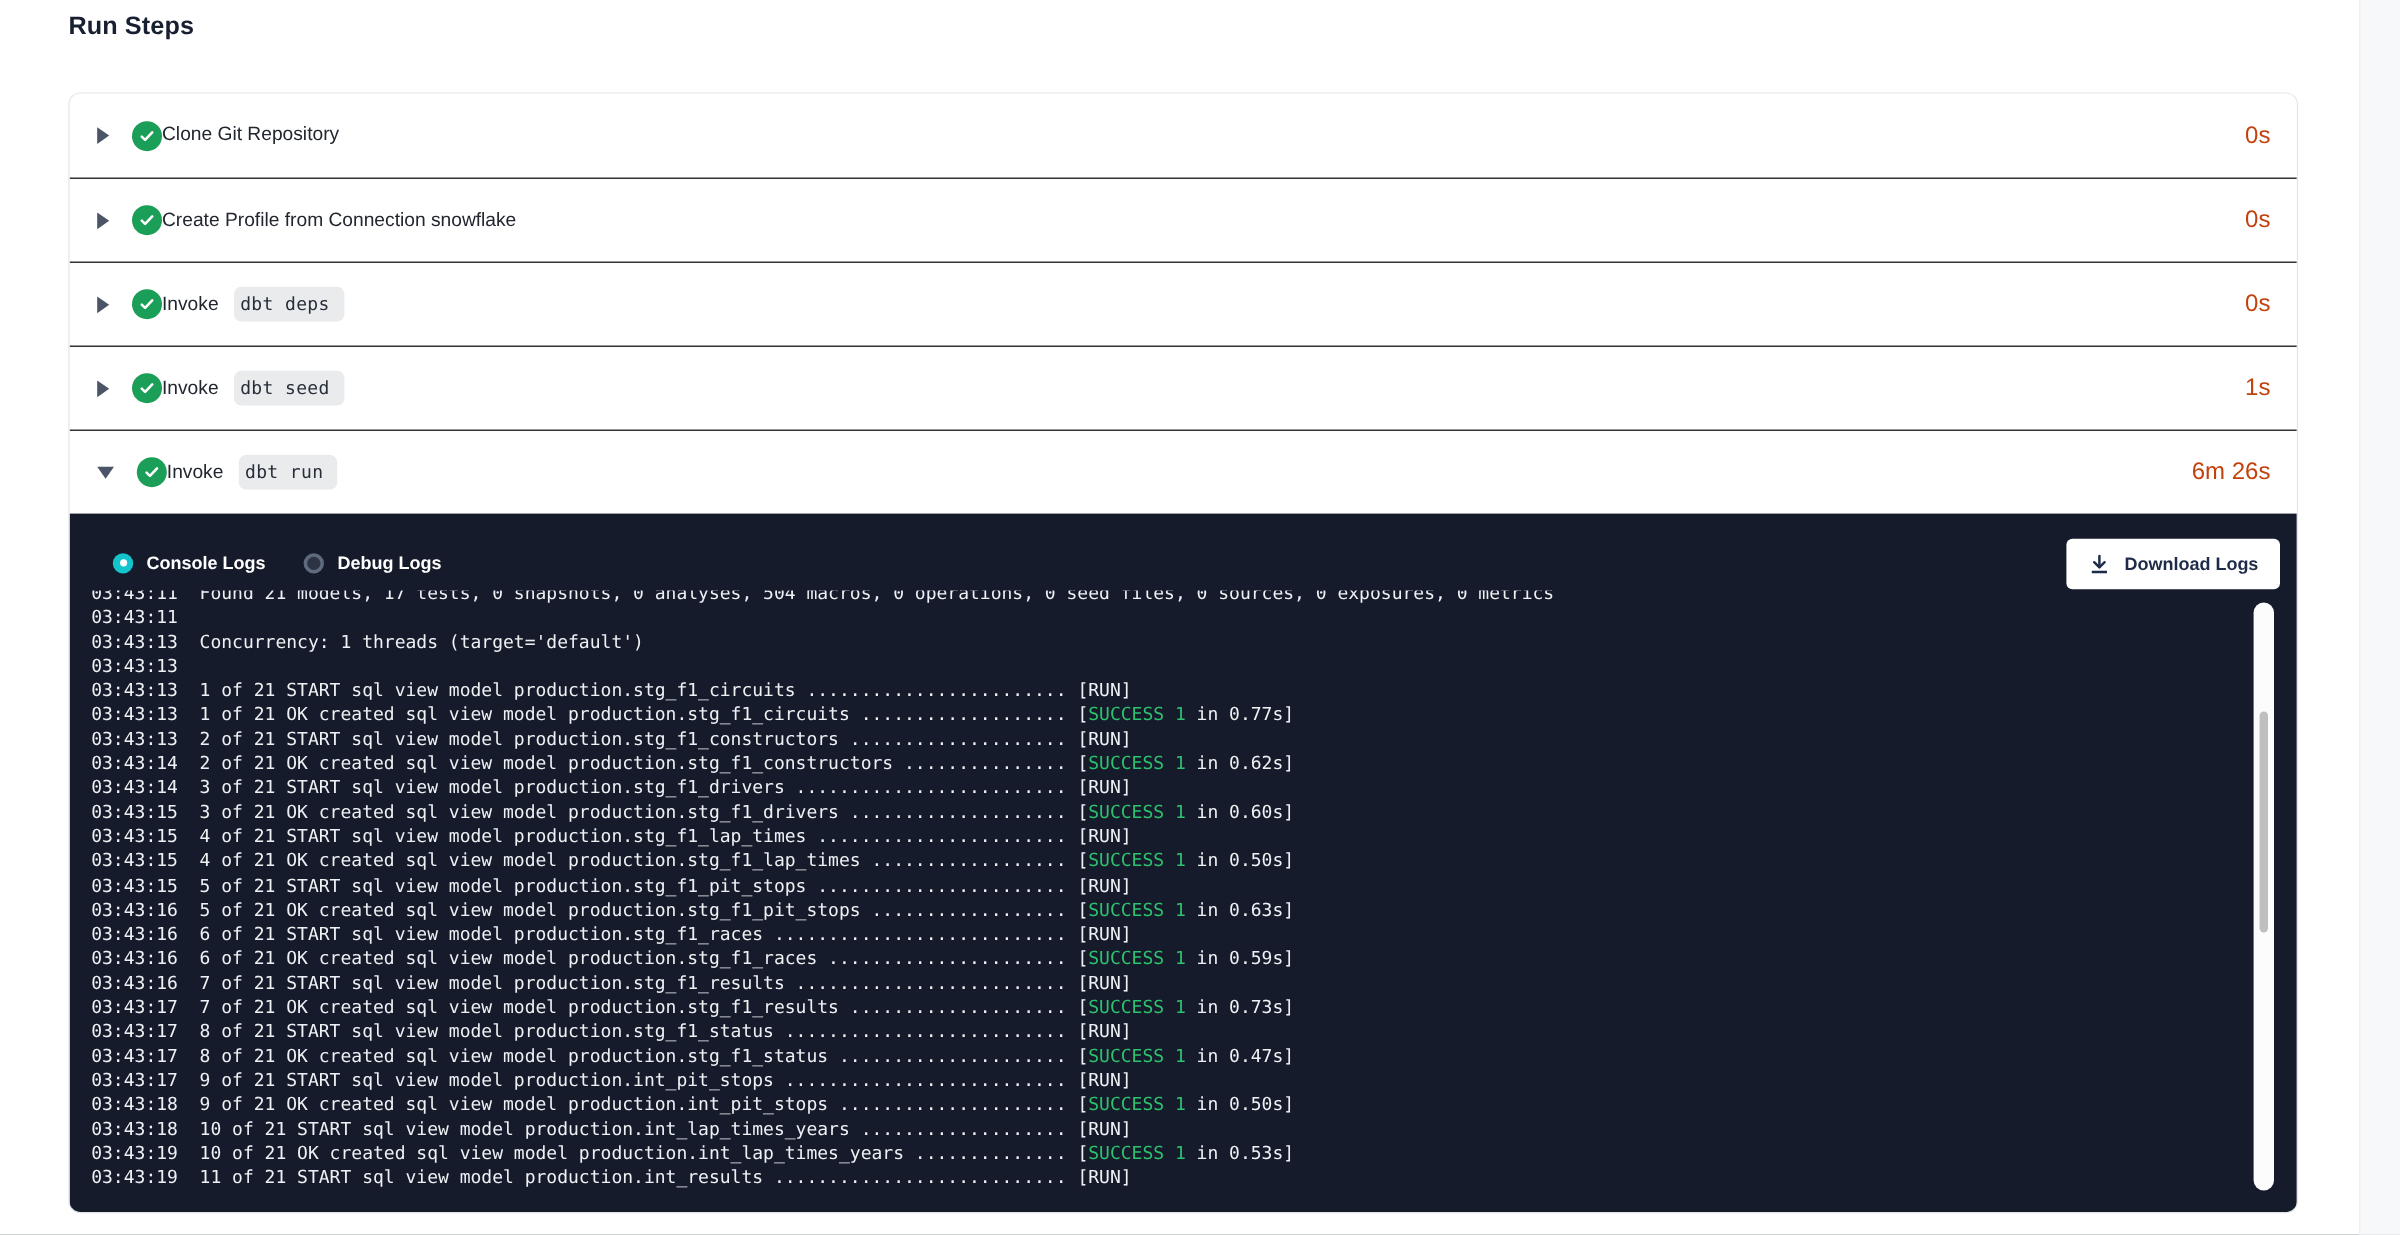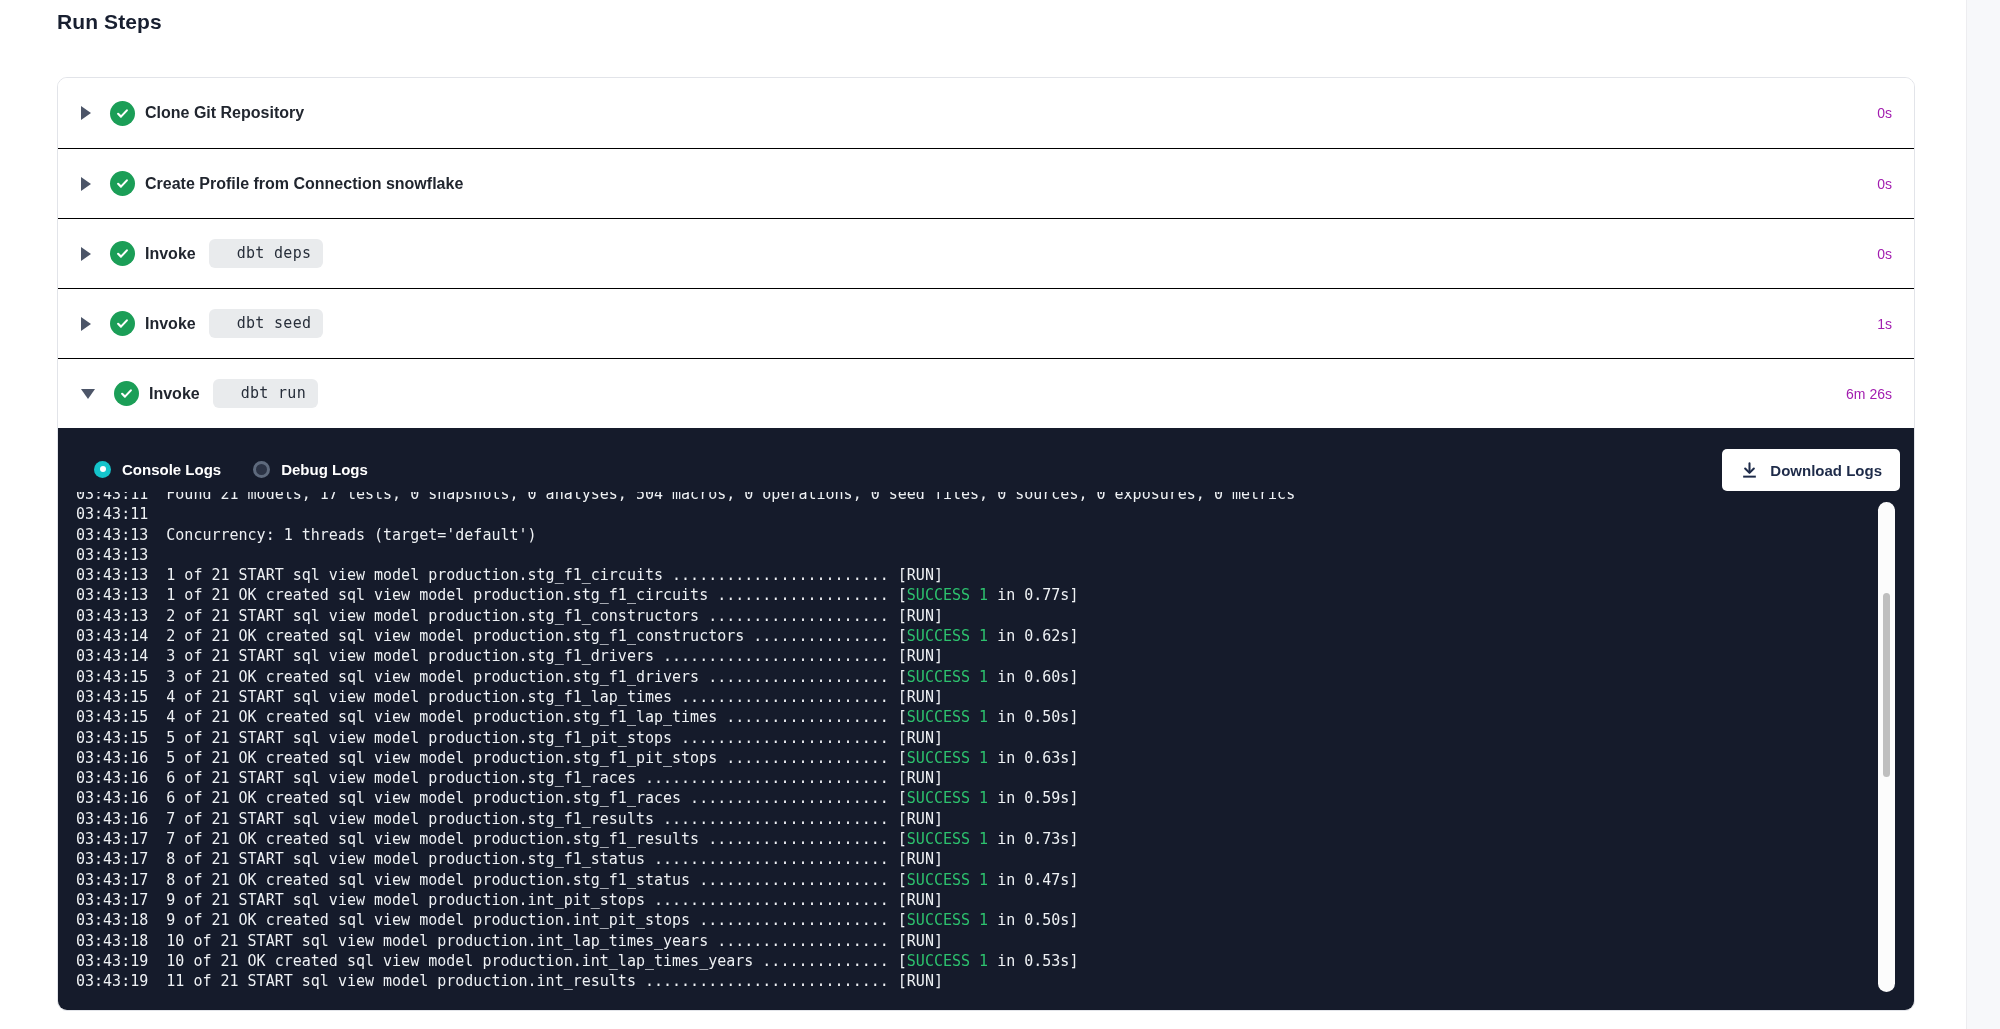--- a/index.html
+++ b/index.html
@@ -37,30 +37,30 @@
     border-left:7px solid transparent; border-right:7px solid transparent;
     border-top:10px solid #4c5568; border-bottom:none;
   }
   .check-badge {
     width:25px; height:25px; border-radius:50%;
     background:var(--step-green, #1b9e57);
     margin-left:19px; flex:0 0 auto;
     display:flex; align-items:center; justify-content:center;
   }
   .step-title {
-    margin-left:10px; font-size:16px; font-weight:700; color:#21262f;
+    margin-left:0; font-size:16px; font-weight:400; color:#21262f;
   }
   .cmd-badge {
     margin-left:13px;
     font-family:"DejaVu Sans Mono", monospace;
     font-size:15px; color:#272e3a; background:#e9ebed;
-    padding:5px 12px 6px 28px; border-radius:6px; letter-spacing:0.3px;
+    padding:5px 12px 6px 5px; border-radius:6px; letter-spacing:0.3px;
   }
   .spacer { flex:1; }
-  .duration { font-size:14px; color:#a21caf; }
+  .duration { font-size:20px; color:#c2410c; }
 
   
   .console-panel {
     position:relative; height:582px;
     background:var(--console-bg, #151b2b);
   }
   .console-header {
     position:absolute; left:5px; top:0; right:0; height:64px;
     display:flex; align-items:center; padding:18px 14px 0 31px;
   }

